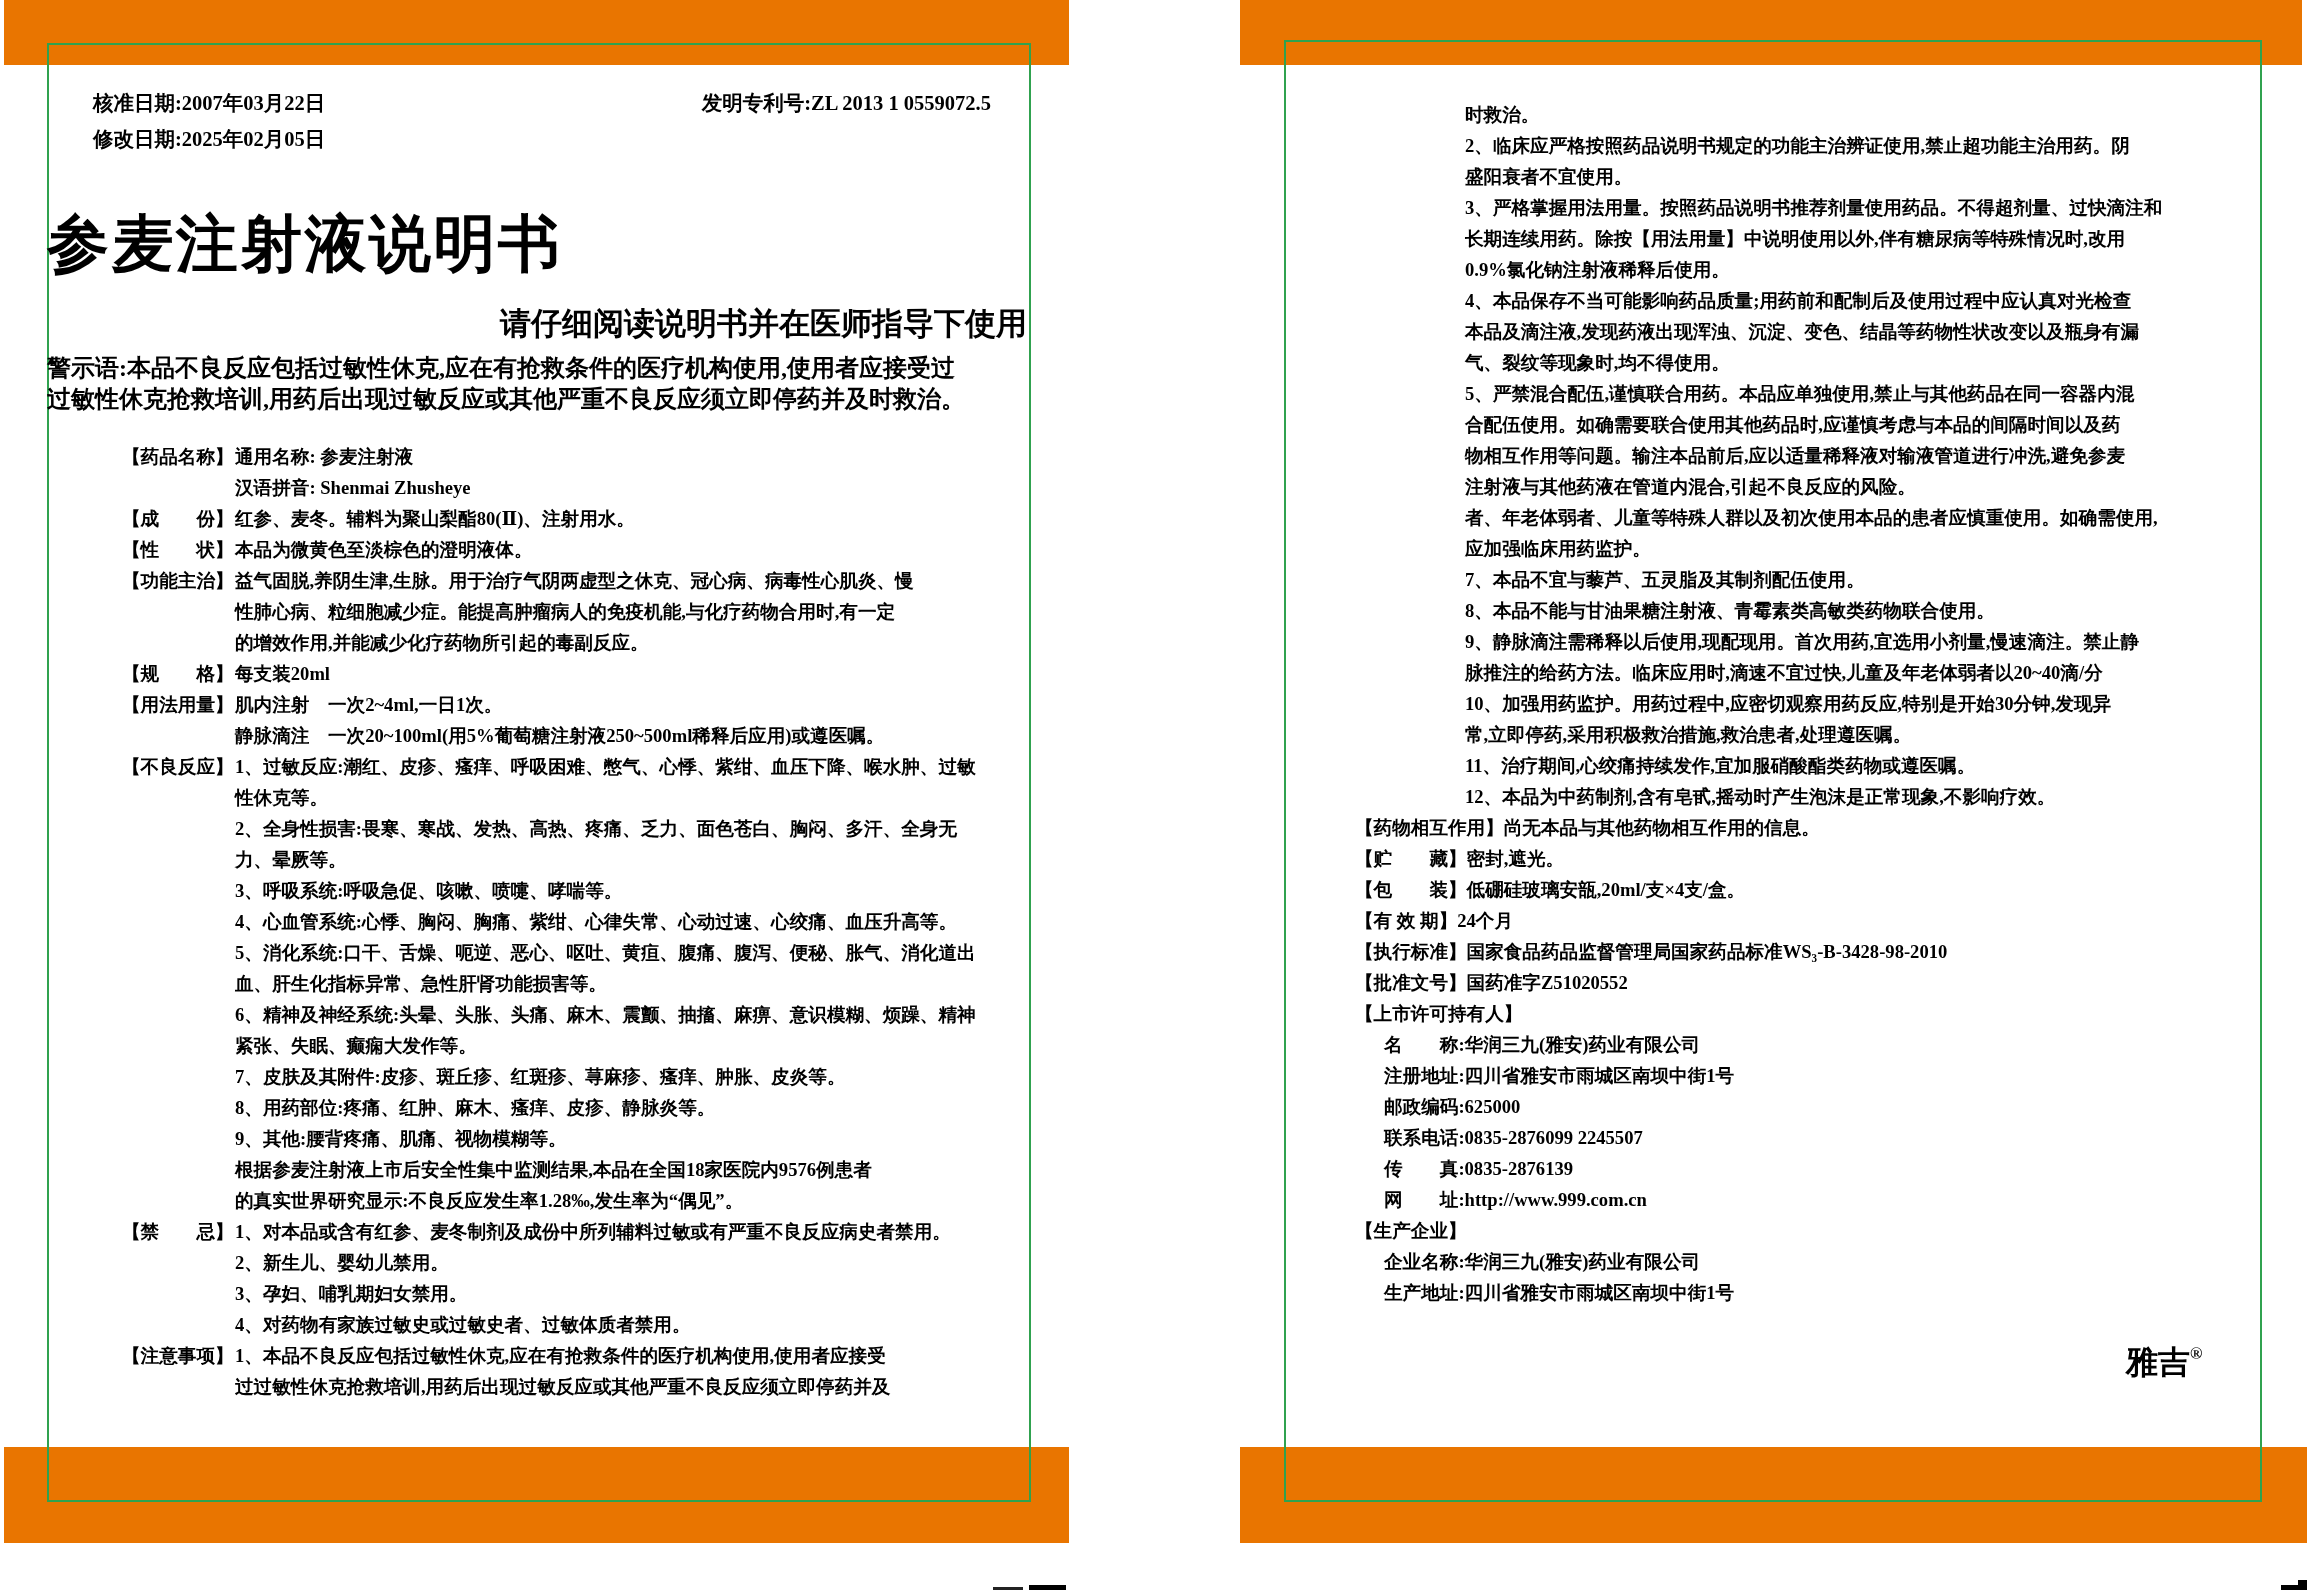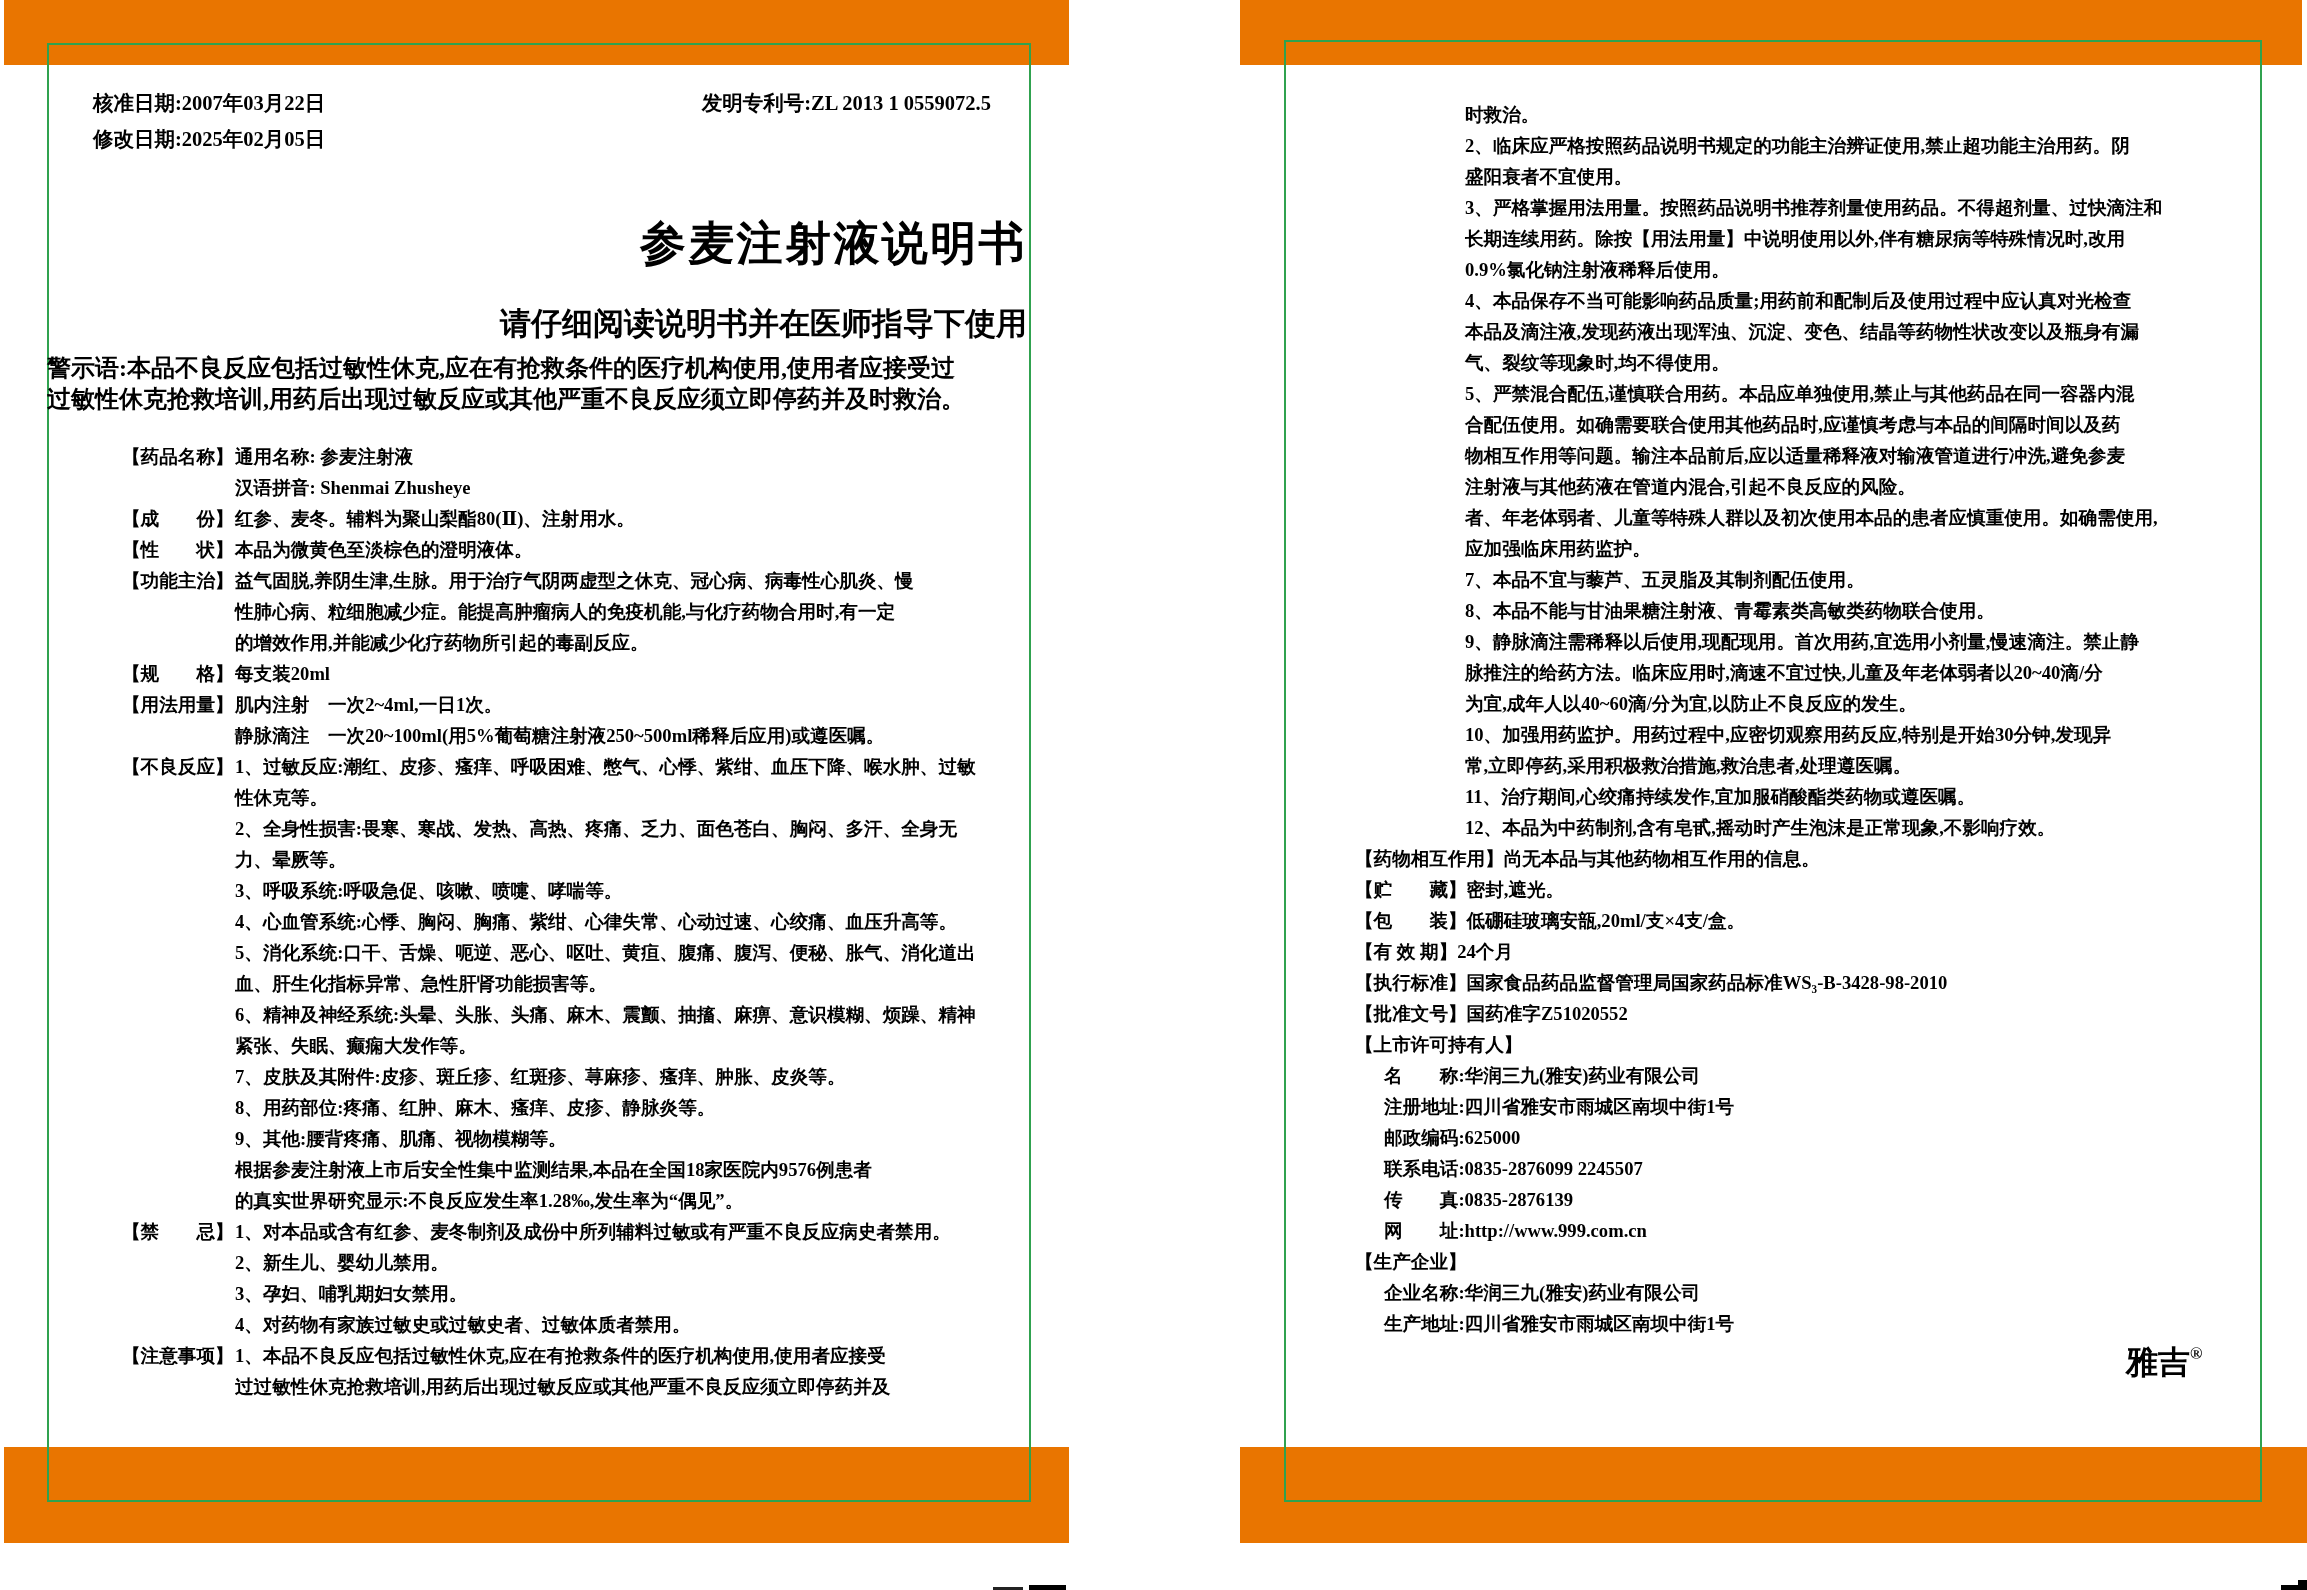--- a/index.html
+++ b/index.html
@@ -15,21 +15,21 @@
   .band-bottom-left{left:3.9px;top:1447px;width:1065px;height:96px;}
   .band-bottom-right{left:1240px;top:1447px;width:1067px;height:96px;}
   .green-box{position:absolute;border:2.4px solid var(--green,#30A24F);z-index:2;pointer-events:none;background:transparent;}
   .green-box-left{left:47px;top:43px;width:980px;height:1455px;}
   .green-box-right{left:1284px;top:40px;width:974px;height:1458px;}
   .txt{position:absolute;z-index:3;font-weight:bold;white-space:nowrap;}
   .hdr{font-size:20.5px;line-height:24.5px;}
   .hdr-approval{left:93px;top:91px;}
   .hdr-revision{left:93px;top:127px;}
   .hdr-patent{left:47px;top:91px;width:944px;text-align:right;}
-  .doc-title{left:47px;top:210px;width:980px;text-align:right;font-size:46px;line-height:68px;letter-spacing:2.4px;}
+  .doc-title{left:47px;top:210px;width:980px;text-align:left;font-size:62px;line-height:68px;letter-spacing:2.4px;}
   .doc-subtitle{left:47px;top:309px;width:980px;text-align:right;font-size:31px;line-height:30px;}
   .warning{left:47px;top:353px;width:980px;text-align:left;font-size:24px;line-height:31px;z-index:3;position:absolute;font-weight:bold;}
   .rows{position:absolute;z-index:3;font-size:18.6px;font-weight:bold;}
   .rows .line{height:31px;line-height:31px;white-space:nowrap;}
   #left-rows{left:122px;top:441px;}
   #right-rows{left:1355px;top:99px;}
   .lbl{display:inline-block;width:113px;}
   .r-item{padding-left:110px;}
   .r-sub{padding-left:29px;}
   .r-label{padding-left:0;}
@@ -112,21 +112,20 @@
       <div class="line r-item">5、严禁混合配伍,谨慎联合用药。本品应单独使用,禁止与其他药品在同一容器内混</div>
       <div class="line r-item">合配伍使用。如确需要联合使用其他药品时,应谨慎考虑与本品的间隔时间以及药</div>
       <div class="line r-item">物相互作用等问题。输注本品前后,应以适量稀释液对输液管道进行冲洗,避免参麦</div>
       <div class="line r-item">注射液与其他药液在管道内混合,引起不良反应的风险。</div>
       <div class="line r-item">者、年老体弱者、儿童等特殊人群以及初次使用本品的患者应慎重使用。如确需使用,</div>
       <div class="line r-item">应加强临床用药监护。</div>
       <div class="line r-item">7、本品不宜与藜芦、五灵脂及其制剂配伍使用。</div>
       <div class="line r-item">8、本品不能与甘油果糖注射液、青霉素类高敏类药物联合使用。</div>
       <div class="line r-item">9、静脉滴注需稀释以后使用,现配现用。首次用药,宜选用小剂量,慢速滴注。禁止静</div>
       <div class="line r-item">脉推注的给药方法。临床应用时,滴速不宜过快,儿童及年老体弱者以20~40滴/分</div>
-      <div class="line r-item">为宜,成年人以40~60滴/分为宜,以防止不良反应的发生。</div>
       <div class="line r-item">10、加强用药监护。用药过程中,应密切观察用药反应,特别是开始30分钟,发现异</div>
       <div class="line r-item">常,立即停药,采用积极救治措施,救治患者,处理遵医嘱。</div>
       <div class="line r-item">11、治疗期间,心绞痛持续发作,宜加服硝酸酯类药物或遵医嘱。</div>
       <div class="line r-item">12、本品为中药制剂,含有皂甙,摇动时产生泡沫是正常现象,不影响疗效。</div>
       <div class="line r-label">【药物相互作用】尚无本品与其他药物相互作用的信息。</div>
       <div class="line r-label">【贮　　藏】密封,遮光。</div>
       <div class="line r-label">【包　　装】低硼硅玻璃安瓿,20ml/支×4支/盒。</div>
       <div class="line r-label">【有 效 期】24个月</div>
       <div class="line r-label">【执行标准】国家食品药品监督管理局国家药品标准WS₃-B-3428-98-2010</div>
       <div class="line r-label">【批准文号】国药准字Z51020552</div>

